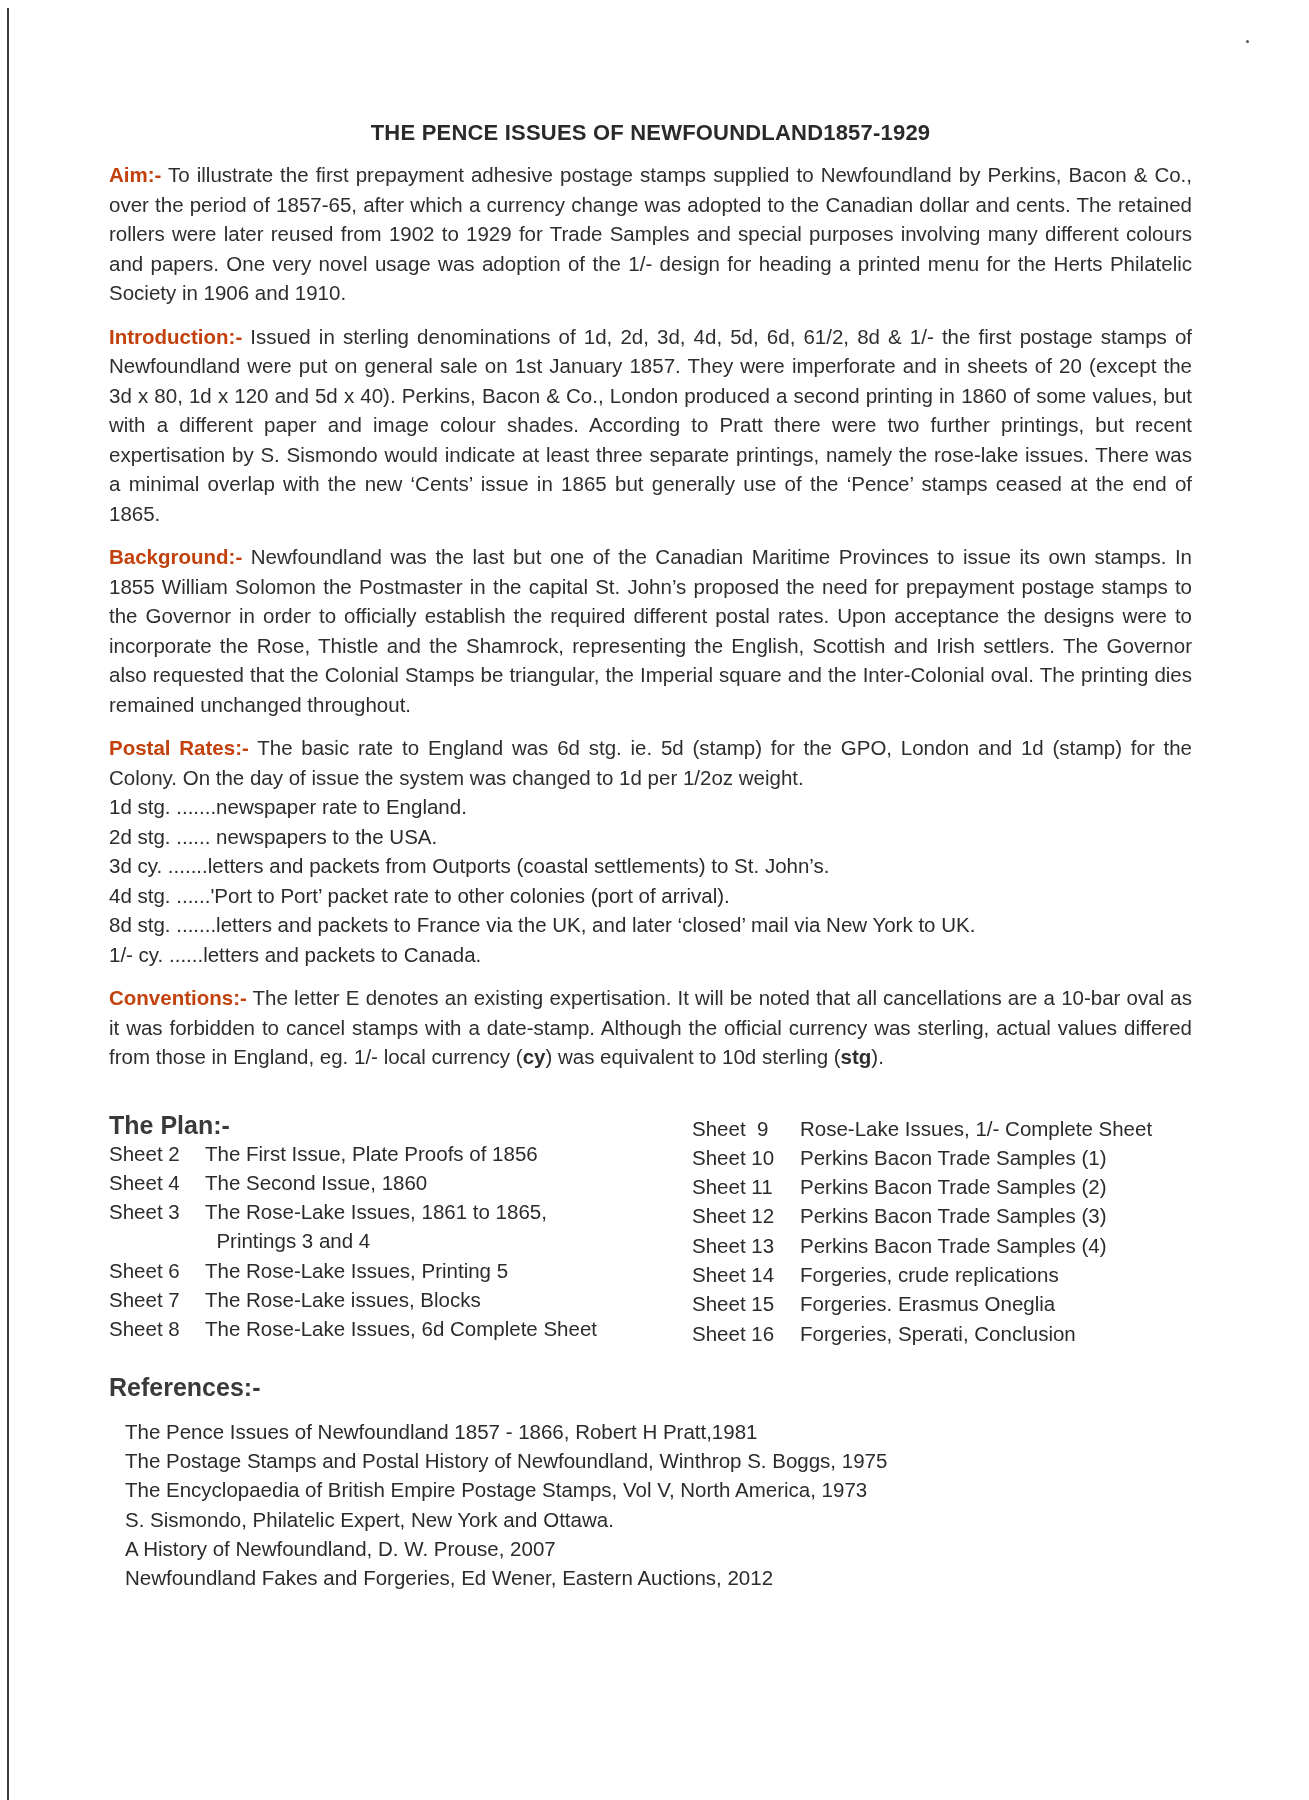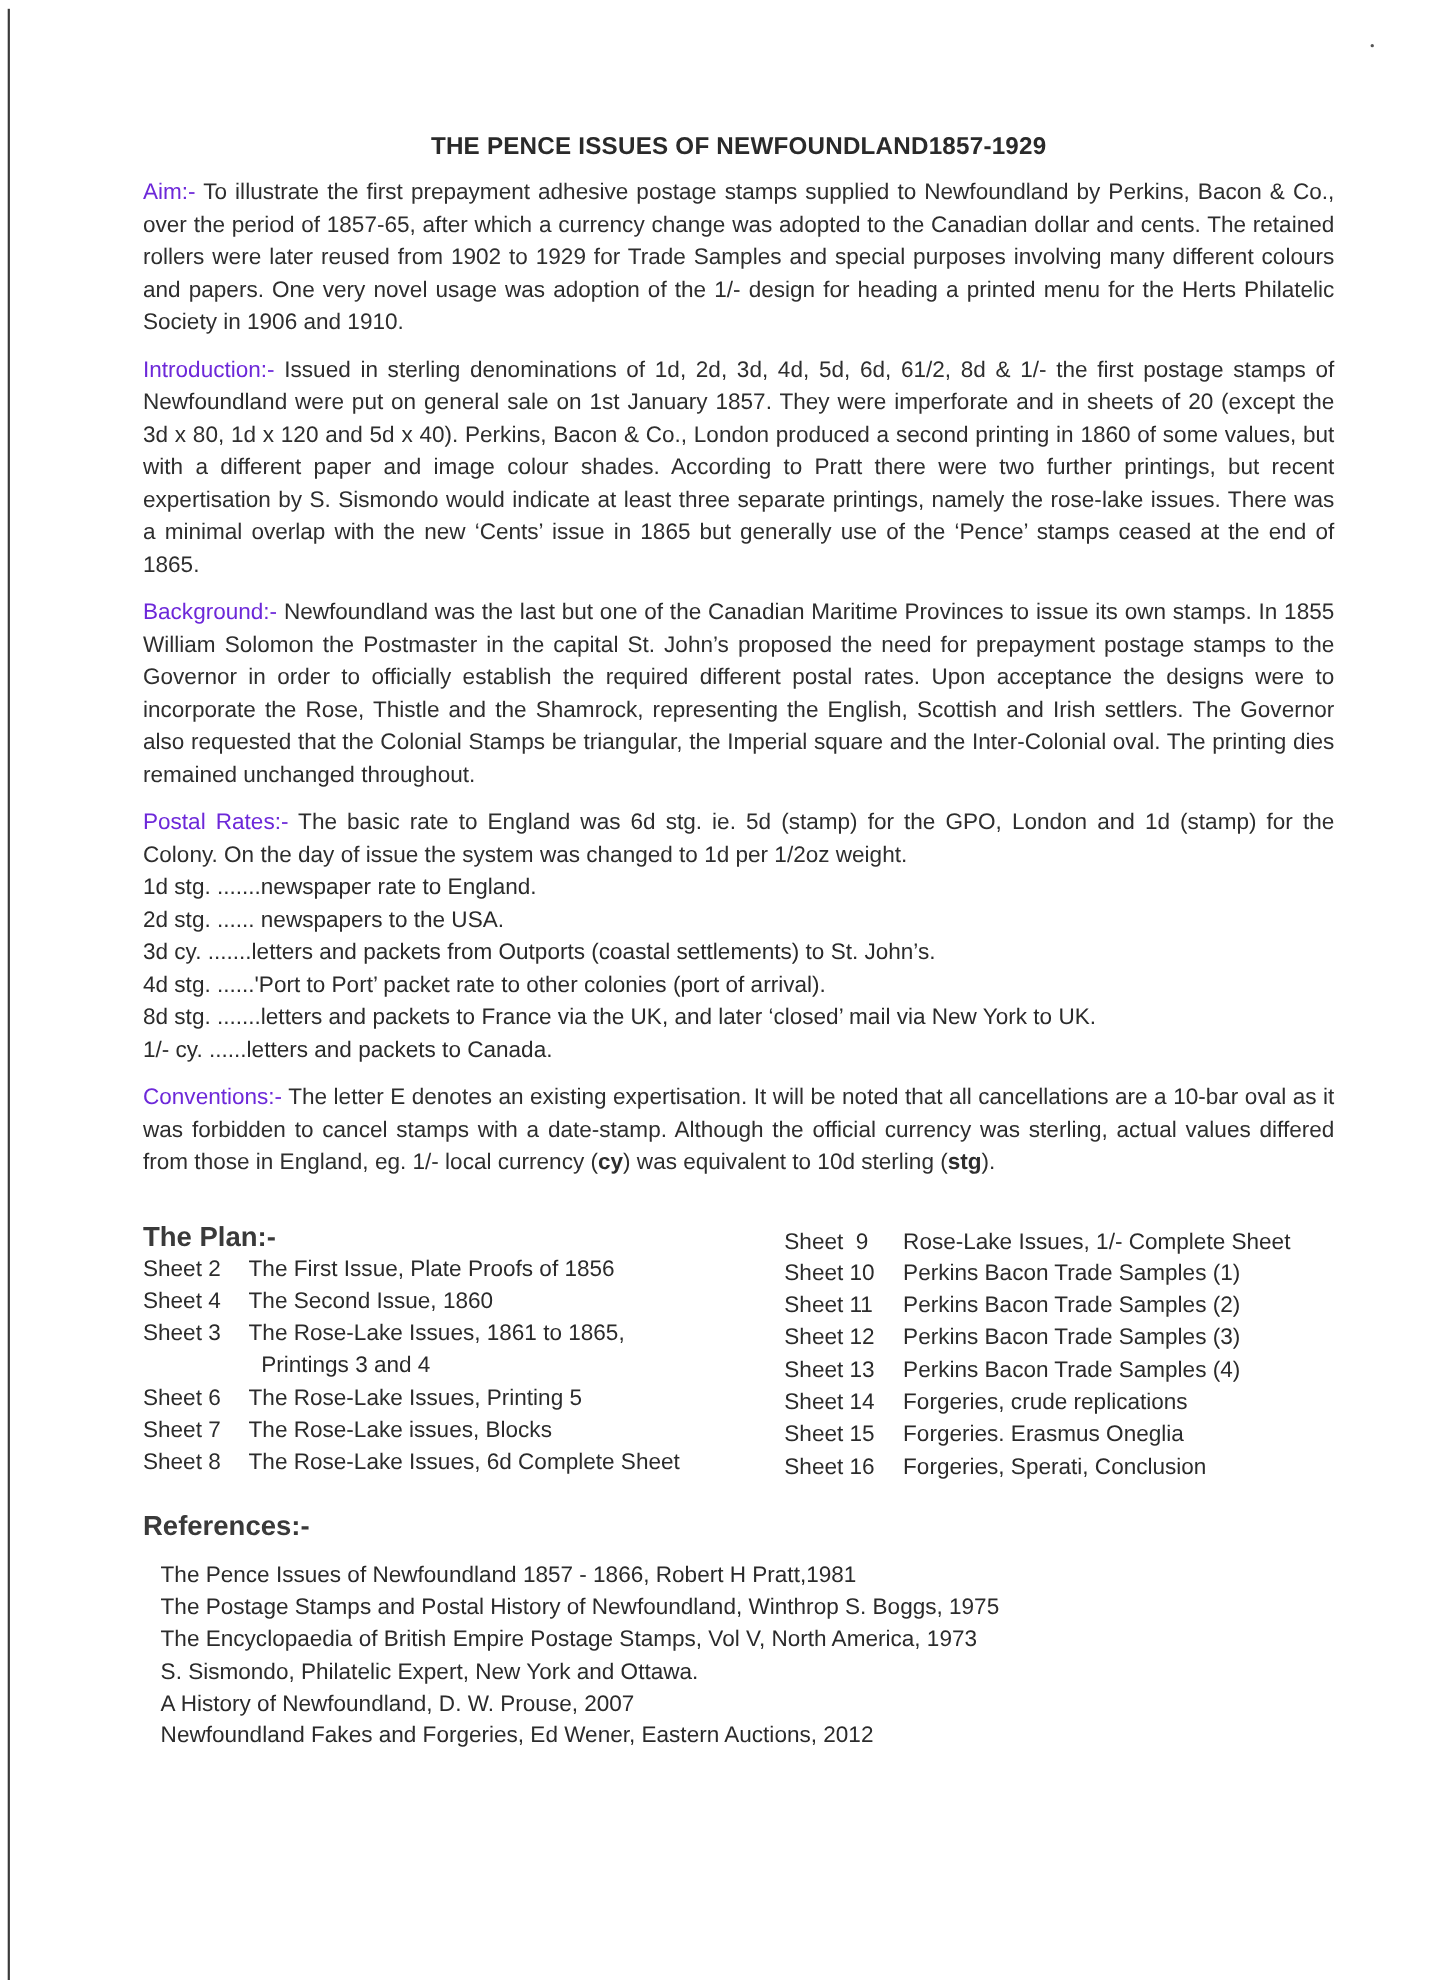--- a/index.html
+++ b/index.html
@@ -27,42 +27,42 @@
       position: absolute;
       left: 1246px;
       top: 40px;
       width: 3px;
       height: 3px;
       background: #555;
       border-radius: 50%;
     }
     .page {
       position: absolute;
-      left: 130px;
+      left: 109px;
       top: 120px;
       width: 1083px;
     }
     .title {
       text-align: center;
       font-weight: bold;
       font-size: 22px;
       letter-spacing: 0.2px;
       color: #2a2a2a;
       margin: 0 0 14px 0;
     }
     .para {
       font-size: 20.5px;
       line-height: 29.5px;
       text-align: justify;
       margin: 0 0 14px 0;
       color: #2e2e2e;
     }
     .para .head {
-      font-weight: normal;
-      color: #6d28d9;
+      font-weight: bold;
+      color: #c2410c;
     }
     .rates-list {
       font-size: 20.5px;
       line-height: 29.5px;
       margin: 0 0 14px 0;
       padding: 0;
       list-style: none;
     }
     .section-head {
       font-weight: bold;

